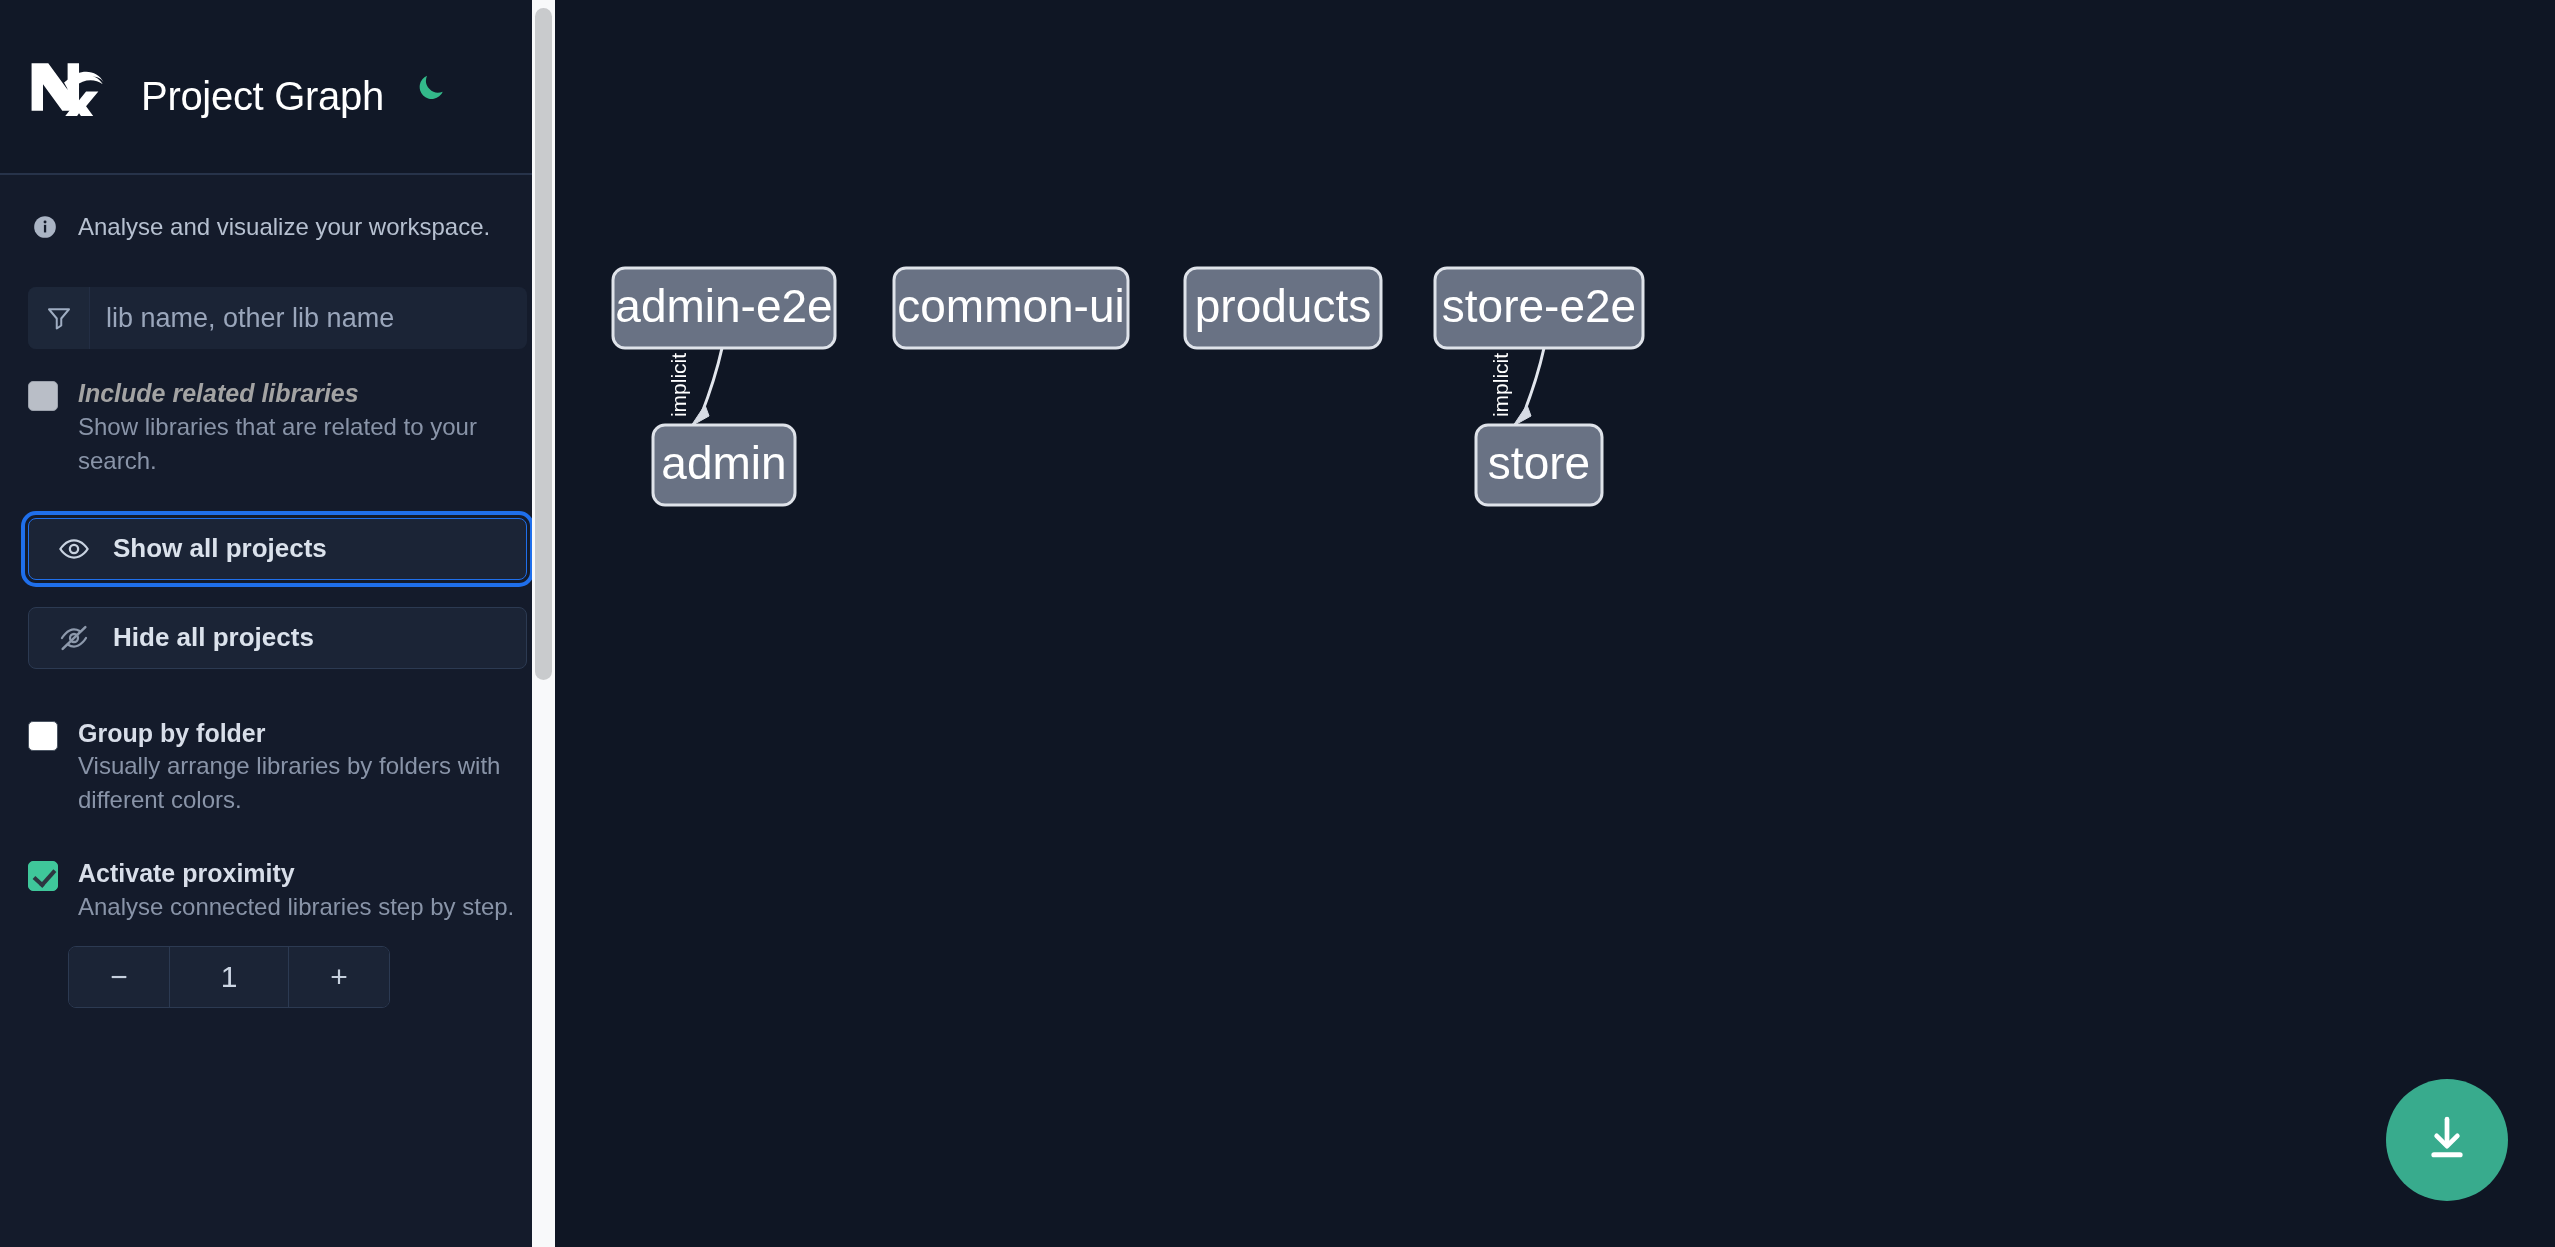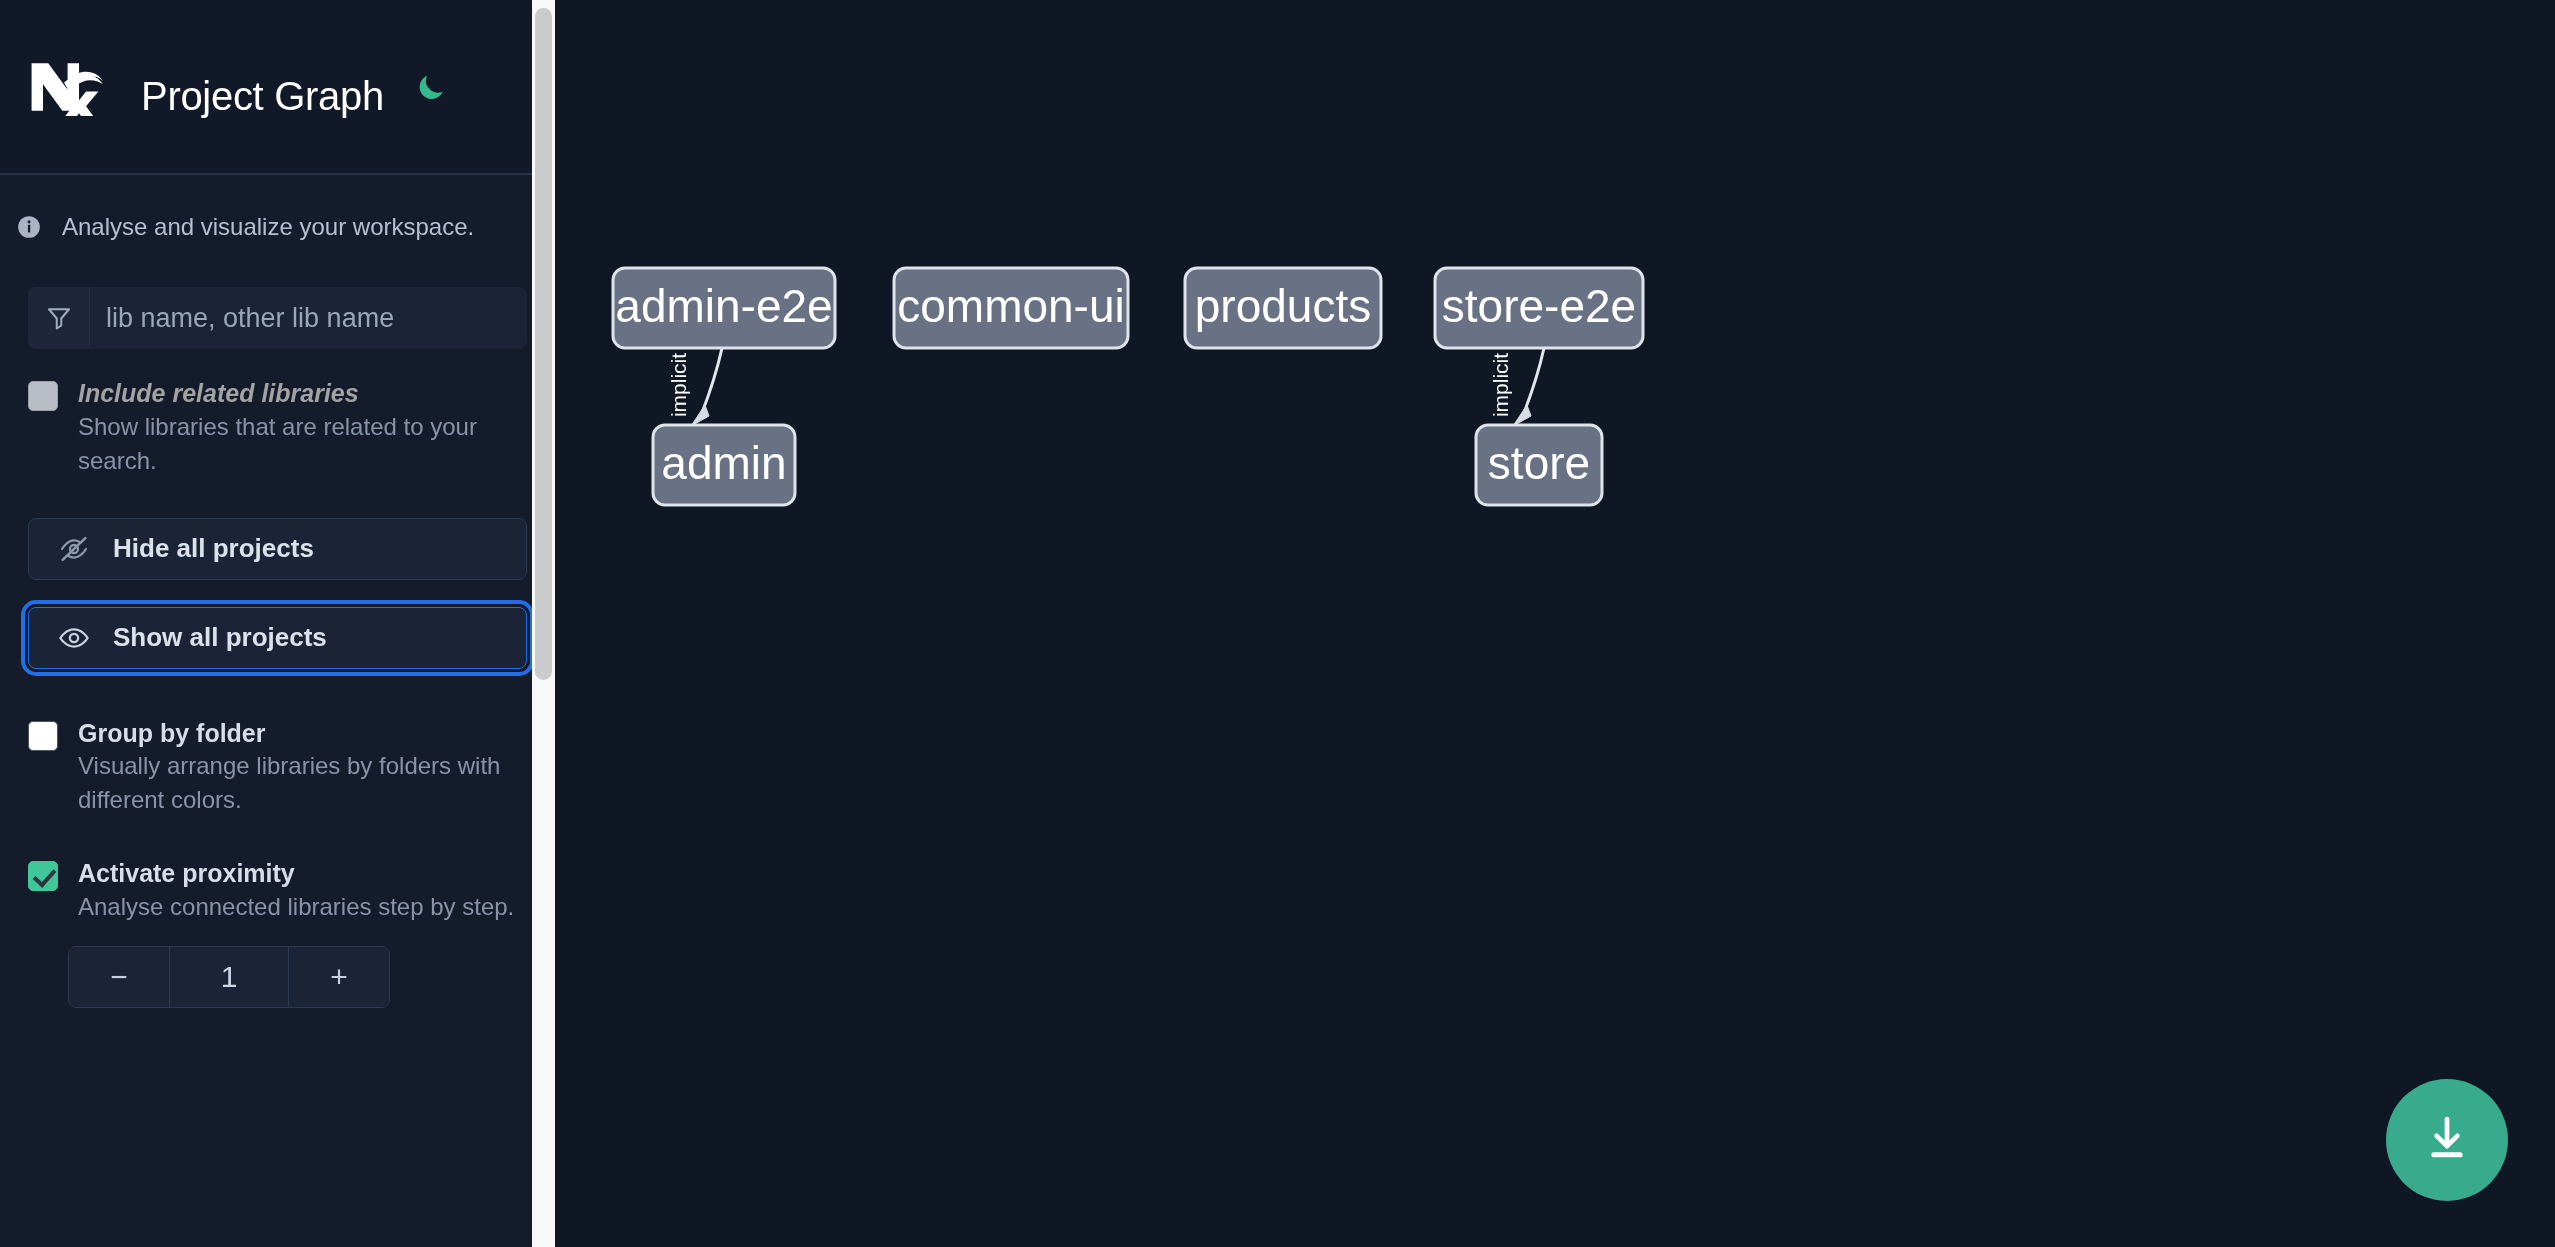--- a/index.html
+++ b/index.html
@@ -42,21 +42,21 @@
   }
   .moon-btn {
     margin-left: 27px; width: 40px; height: 40px;
     display: flex; align-items: center; justify-content: center;
     cursor: pointer;
   }
 
   
   .info-strip {
     display: flex; align-items: center;
-    padding: 38px 20px 36px 16px;
+    padding: 38px 20px 36px 32px;
     gap: 20px;
   }
   .info-icon { width: 26px; height: 26px; flex: 0 0 26px; }
   .info-text { color: #b6c0d0; font-size: 24px; white-space: nowrap; }
 
   
   .filter-wrap {
     margin: 10px 28px 0 28px;
     height: 62px;
     display: flex;
@@ -263,39 +263,39 @@
 
       <div class="opt-row">
         <span class="cbox disabled"></span>
         <span class="opt-body">
           <div class="opt-title muted">Include related libraries</div>
           <div class="opt-desc">Show libraries that are related to your search.</div>
         </span>
       </div>
 
       <div class="btn-stack">
+        <button class="action-btn focused">
+          <span class="btn-icon">
+            <svg width="32" height="32" viewBox="0 0 24 24">
+              <path d="M1.8 12S5.5 5.6 12 5.6 22.2 12 22.2 12 18.5 18.4 12 18.4 1.8 12 1.8 12z" fill="none" stroke="#c8d2e0" stroke-width="1.7"></path>
+              <circle cx="12" cy="12" r="3.1" fill="none" stroke="#c8d2e0" stroke-width="1.7"></circle>
+            </svg>
+          </span>
+          <span>Show all projects</span>
+        </button>
         <button class="action-btn">
           <span class="btn-icon">
             <svg width="32" height="32" viewBox="0 0 24 24">
               <path d="M3 12s3.8-6.4 9-6.4c1.6 0 3 .5 4.2 1.2M21 12s-3.8 6.4-9 6.4c-1.7 0-3.2-.5-4.4-1.3" fill="none" stroke="#8d99ac" stroke-width="1.7" stroke-linecap="round"></path>
               <circle cx="12" cy="12" r="3" fill="none" stroke="#8d99ac" stroke-width="1.7"></circle>
               <line x1="3.5" y1="20.2" x2="20.5" y2="3.8" stroke="#8d99ac" stroke-width="1.9" stroke-linecap="round"></line>
             </svg>
           </span>
           <span>Hide all projects</span>
         </button>
-        <button class="action-btn focused">
-          <span class="btn-icon">
-            <svg width="32" height="32" viewBox="0 0 24 24">
-              <path d="M1.8 12S5.5 5.6 12 5.6 22.2 12 22.2 12 18.5 18.4 12 18.4 1.8 12 1.8 12z" fill="none" stroke="#c8d2e0" stroke-width="1.7"></path>
-              <circle cx="12" cy="12" r="3.1" fill="none" stroke="#c8d2e0" stroke-width="1.7"></circle>
-            </svg>
-          </span>
-          <span>Show all projects</span>
-        </button>
       </div>
 
       <div class="opt-row" style="padding-top:48px">
         <span class="cbox unchecked"></span>
         <span class="opt-body">
           <div class="opt-title">Group by folder</div>
           <div class="opt-desc">Visually arrange libraries by folders with different colors.</div>
         </span>
       </div>
 

